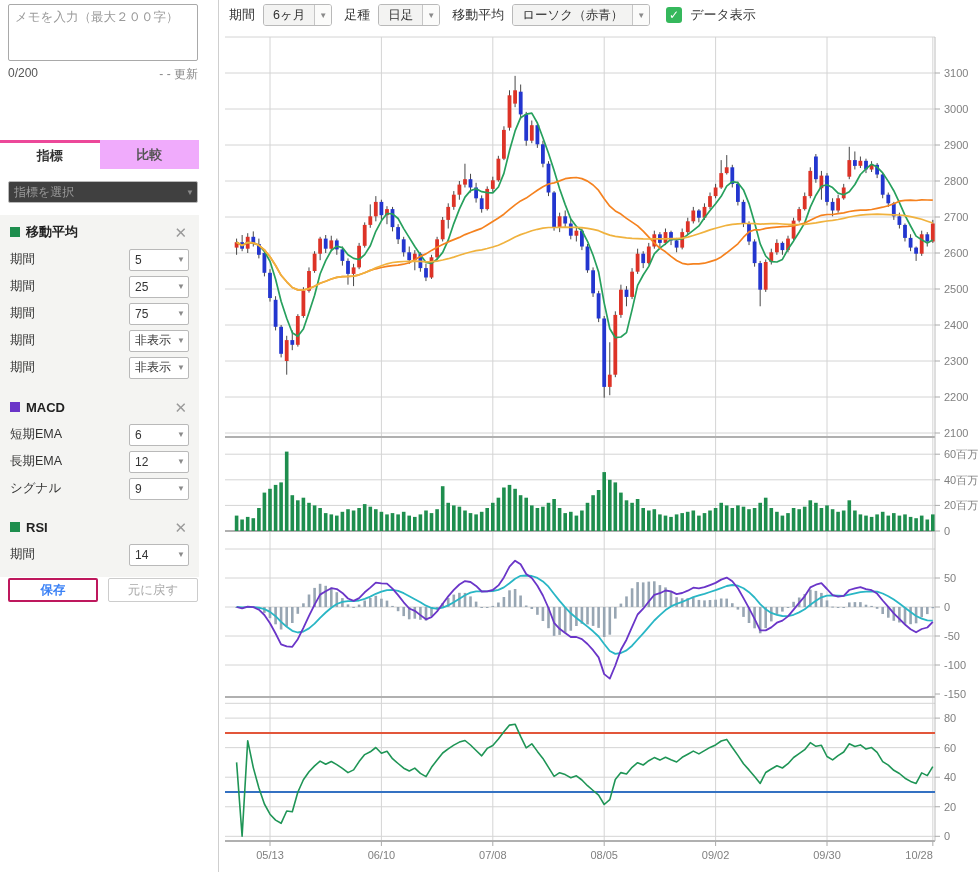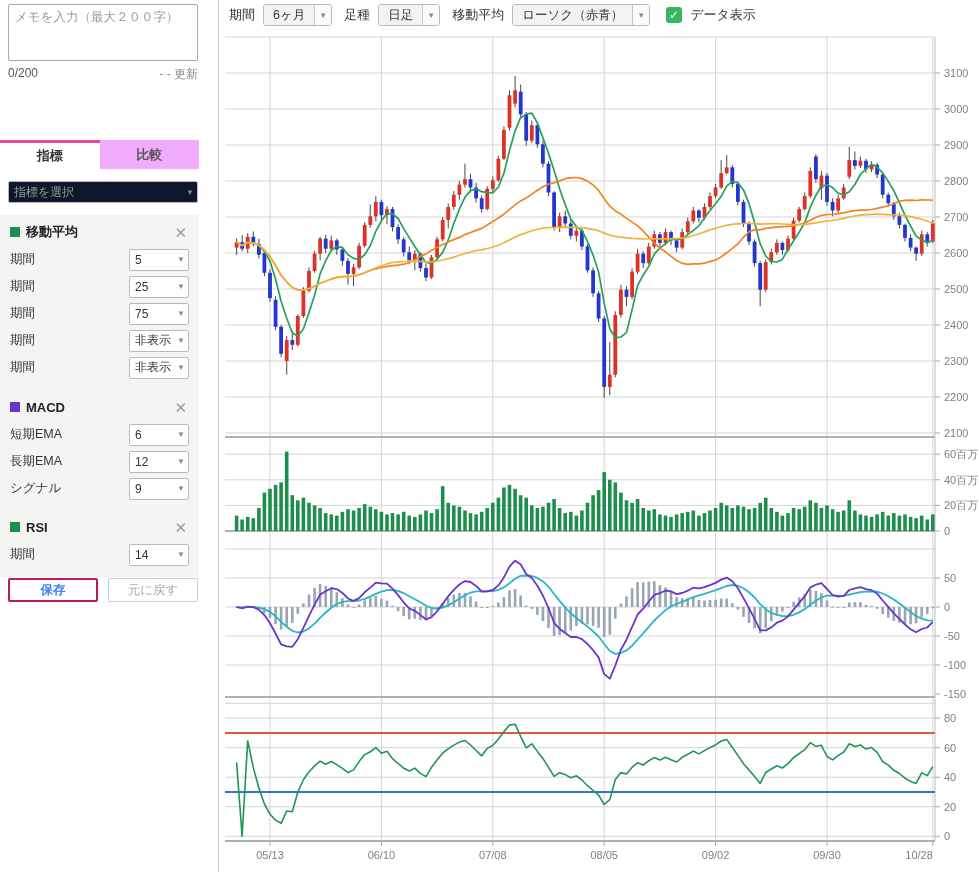--- a/index.html
+++ b/index.html
@@ -21,21 +21,21 @@
 
   #tabs { position:absolute; left:0; top:140px; width:199px; height:29px; display:flex; }
   .tab { flex:1; display:flex; align-items:center; justify-content:center;
     font-size:13px; font-weight:bold; cursor:pointer; }
   .tab.active { background:#fff; border-top:3px solid #ec4899; color:#333; }
   .tab.inactive { background:#f0abfc; color:#555; }
 
   #indicator-select { position:absolute; left:8px; top:181px; width:190px; }
 
   .sel { display:flex; align-items:center; height:22px; border:1px solid #b9b9b9;
-    border-radius:2px; background:#0f172a; font-size:12px; cursor:pointer; }
+    border-radius:2px; background:#404040; font-size:12px; cursor:pointer; }
   .sel .val { flex:1; padding:0 5px; white-space:nowrap; overflow:hidden; }
   .sel .arr { width:14px; text-align:center; color:#8a8a8a; font-size:8px; flex:none; }
   .sel.placeholder .val { color:#9a9a9a; }
 
   .panel { position:absolute; left:0; width:199px; background:#f4f4f2; padding:7px 10px 9px 10px; }
   .panel-title { display:flex; align-items:center; height:20px; margin-bottom:4px; }
   .swatch { width:10px; height:10px; margin-right:6px; flex:none; }
   .panel-title .t { font-weight:bold; font-size:13px; color:#222; flex:1; }
   .close-x { color:#9a9a9a; font-size:15px; line-height:15px; cursor:pointer; padding:0 2px; }
   .prow { display:flex; align-items:center; height:27px; }

